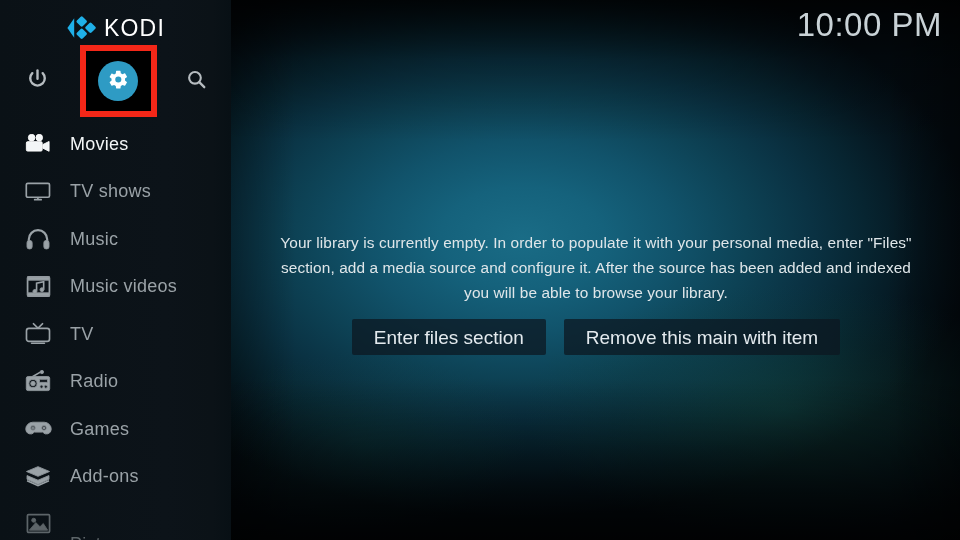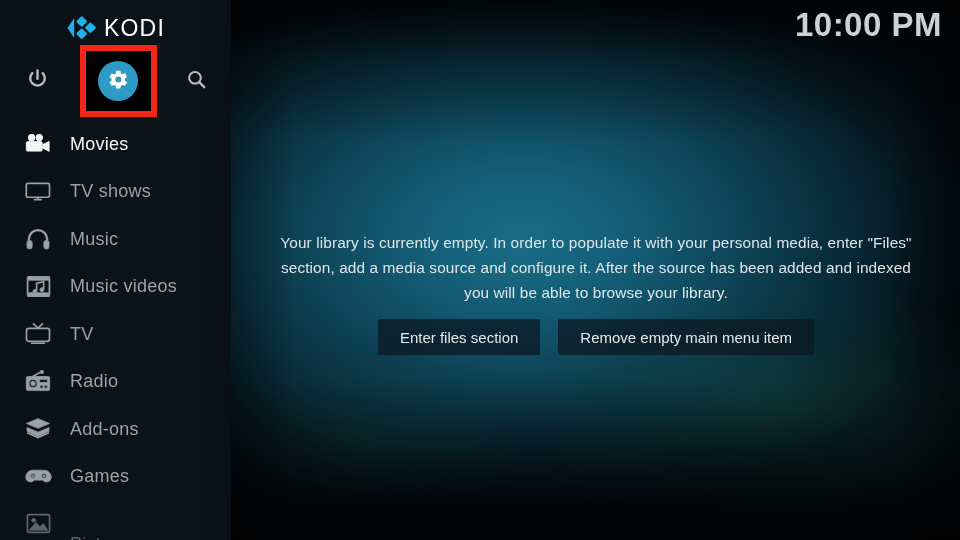--- a/index.html
+++ b/index.html
@@ -169,21 +169,21 @@
   .menu-item.faded .menu-label { color: #5d6569; margin-top: 41px; }
   .menu-item.faded .menu-icon svg { fill: #585f63; stroke: #585f63; }
 
   
   .clock {
     position: absolute;
     right: 18px;
     top: 4px;
     color: #c9d2d6;
     font-size: 33px;
-    font-weight: 700;
+    font-weight: 400;
     letter-spacing: 0.5px;
     line-height: 1.25;
   }
 
   
   .content {
     position: absolute;
     left: 231px;
     top: 0;
     width: 729px;
@@ -204,21 +204,21 @@
   }
   .btn-row {
     margin-top: 14px;
     display: flex;
     justify-content: center;
     gap: 18px;
   }
   .kbtn {
     background: rgba(12,23,33,0.74);
     color: #e3eaee;
-    font-size: 15px;
+    font-size: 19px;
     line-height: 1;
     padding: 8px 22px;
     height: 36px;
     display: flex;
     align-items: center;
     justify-content: center;
     border: none;
     border-radius: 2px;
     font-family: "Liberation Sans", sans-serif;
     cursor: pointer;
@@ -233,21 +233,21 @@
   <div class="bg-base"></div>
   <div class="bg-glow"></div>
   <div class="bg-green"></div>
   <div class="bg-vignette"></div>
 
   <div class="content">
     <div class="empty-block">
       <div class="empty-text">Your library is currently empty. In order to populate it with your personal media, enter "Files" section, add a media source and configure it. After the source has been added and indexed you will be able to browse your library.</div>
       <div class="btn-row">
         <button class="kbtn">Enter files section</button>
-        <button class="kbtn">Remove empty main menu item</button>
+        <button class="kbtn">Remove this main with item</button>
       </div>
     </div>
   </div>
 
   <div class="clock">10:00 PM</div>
 
   <div class="sidebar">
 
     <div class="brand">
       <span>
@@ -364,42 +364,42 @@
             <rect x="15.6" y="9.6" width="8.6" height="3.4" rx="0.8" fill="#141b20"></rect>
             <circle cx="17.8" cy="17.6" r="1.7" fill="#141b20"></circle>
             <circle cx="22.4" cy="17.6" r="1.7" fill="#141b20"></circle>
           </svg>
         </span>
         <span class="menu-label">Radio</span>
       </div>
 
       <div class="menu-item dim">
         <span class="menu-icon" style="color: rgb(154, 162, 167);">
-          <svg width="26" height="23" viewBox="0 0 28 24" xmlns="http://www.w3.org/2000/svg">
-            <path d="M14 1.4 L26.4 6.6 L14 11.8 L1.6 6.6 Z" fill="currentColor"></path>
-            <path d="M2.2 11 L14 16 L25.8 11 L25.8 15 L14 20.6 L2.2 15 Z" fill="currentColor"></path>
-            <path d="M2.2 16.6 L14 21.8 L25.8 16.6" fill="none" stroke="currentColor" stroke-width="1.7"></path>
-          </svg>
-        </span>
-        <span class="menu-label">Add-ons</span>
-      </div>
-
-      <div class="menu-item dim">
-        <span class="menu-icon" style="color: rgb(154, 162, 167);">
           <svg width="27" height="19" viewBox="0 0 28 20" xmlns="http://www.w3.org/2000/svg">
             <path d="M8 3.4 H20 a7.4 7.4 0 0 1 7.4 7.4 a5 5 0 0 1 -9 3 L9.6 13.8 a5 5 0 0 1 -9 -3 A7.4 7.4 0 0 1 8 3.4 Z" fill="currentColor"></path>
             <circle cx="8.2" cy="9.4" r="2.5" fill="#141b20"></circle>
             <circle cx="19.8" cy="9.4" r="2.5" fill="#141b20"></circle>
             <path d="M6.6 9.4 H9.8 M8.2 7.8 V11" stroke="currentColor" stroke-width="1.1" stroke-linecap="round"></path>
             <circle cx="19.8" cy="9.4" r="1.1" fill="currentColor"></circle>
           </svg>
         </span>
         <span class="menu-label">Games</span>
       </div>
 
+      <div class="menu-item dim">
+        <span class="menu-icon" style="color: rgb(154, 162, 167);">
+          <svg width="26" height="23" viewBox="0 0 28 24" xmlns="http://www.w3.org/2000/svg">
+            <path d="M14 1.4 L26.4 6.6 L14 11.8 L1.6 6.6 Z" fill="currentColor"></path>
+            <path d="M2.2 11 L14 16 L25.8 11 L25.8 15 L14 20.6 L2.2 15 Z" fill="currentColor"></path>
+            <path d="M2.2 16.6 L14 21.8 L25.8 16.6" fill="none" stroke="currentColor" stroke-width="1.7"></path>
+          </svg>
+        </span>
+        <span class="menu-label">Add-ons</span>
+      </div>
+
       <div class="menu-item faded">
         <span class="menu-icon" style="color: rgb(93, 101, 105);">
           <svg width="25" height="21" viewBox="0 0 26 22" xmlns="http://www.w3.org/2000/svg">
             <rect x="1.4" y="1.6" width="23.2" height="18.8" rx="1.2" fill="none" stroke="currentColor" stroke-width="1.8"></rect>
             <circle cx="8" cy="7.6" r="2.1" fill="currentColor"></circle>
             <path d="M3.4 18 L10.2 10 L14.6 14.4 L18 11 L22.6 18 Z" fill="currentColor"></path>
           </svg>
         </span>
         <span class="menu-label">Pictures</span>
       </div>

